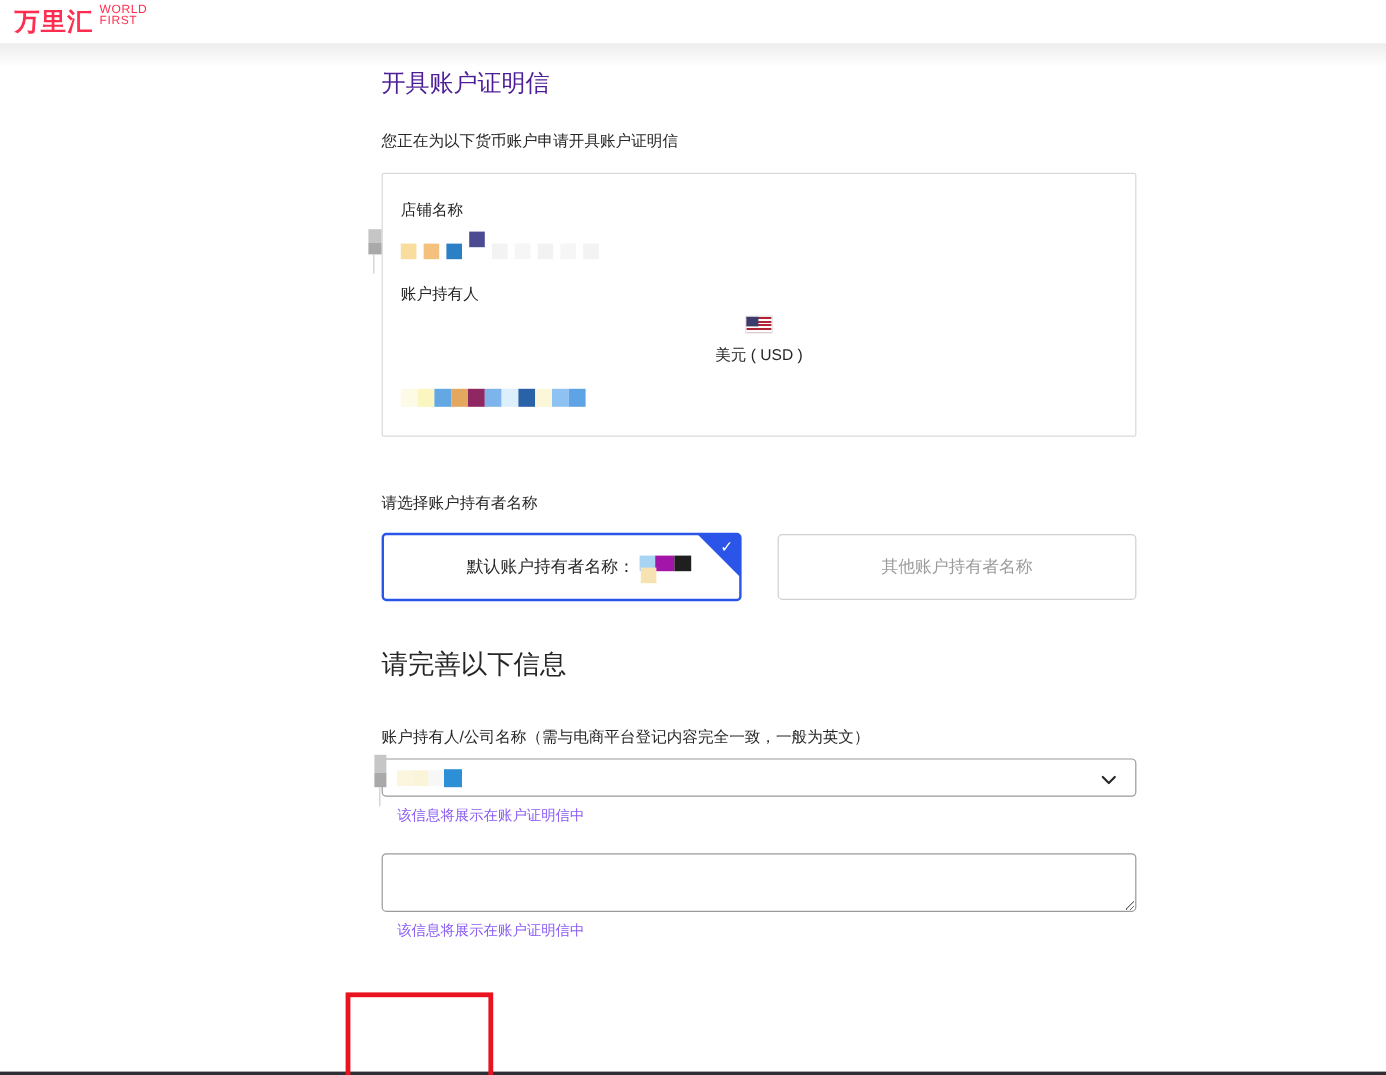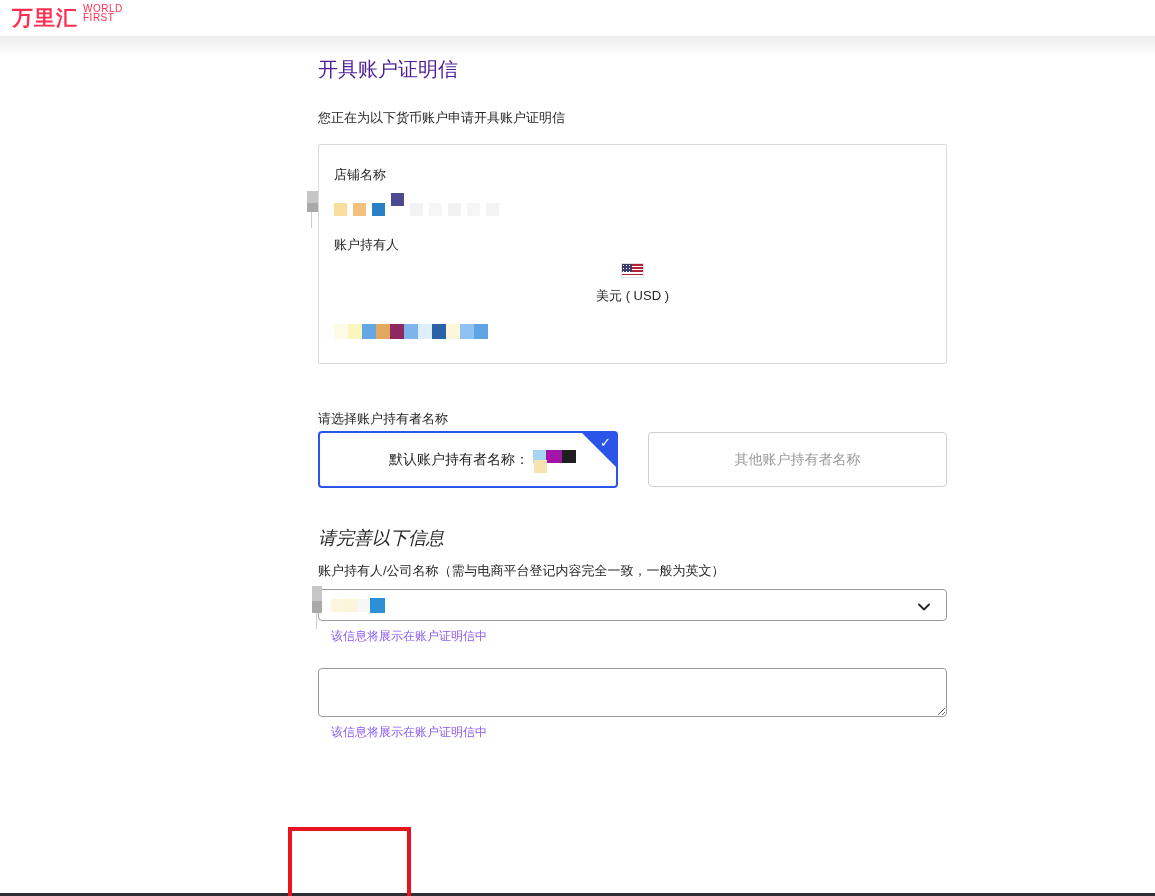--- a/index.html
+++ b/index.html
@@ -29,33 +29,33 @@
   .flag-us { width:23px; height:15px; position:relative; border:1px solid #e3e3e3;
     background:repeating-linear-gradient(#b22234 0 1.6px,#ffffff 1.6px 3.2px); }
   .flag-us::after { content:""; position:absolute; top:0; left:0; width:10px; height:8px; background:#3c3b6e;
     background-image:radial-gradient(#fff 12%,transparent 13%); background-size:3px 3px; }
   .acct-mosaic { display:flex; height:15px; margin:8px 0 4px; }
   .acct-mosaic .mz { width:14px; height:15px; margin:0; }
   .gray-block { position:absolute; width:11px; background:linear-gradient(#c6c6c6 0 55%,#a9a9a9 55%); }
   .gray-block::after { content:""; position:absolute; left:4px; top:100%; width:1px; height:16px; background:#cccccc; }
 
   
-  .select-label { font-size:13px; margin-bottom:3px; }
+  .select-label { font-size:13px; margin-bottom:16px; }
   .cards { display:flex; gap:30px; margin-bottom:38px; }
   .holder-card { border-radius:4px; display:flex; align-items:center; justify-content:center; font-size:14px; cursor:pointer; }
   .holder-card.selected { width:310px; height:57px; border:2px solid #2b55e8; position:relative; color:#262626; }
   .holder-card.other { width:309px; height:55px; border:1px solid #d0d0d0; color:#9b9b9b; margin-top:1px; }
   .corner { position:absolute; top:-1px; right:-1px; width:0; height:0;
     border-top:36px solid #2b55e8; border-left:36px solid transparent; border-top-right-radius:4px; }
   .corner-check { position:absolute; top:2px; right:5px; color:#fff; font-size:13px; font-weight:bold; }
   .card-mosaic { display:inline-flex; align-items:flex-start; height:20px; margin-left:4px; }
   .card-mosaic .mz { margin-right:0; }
 
   
-  .section-title { font-size:18px; font-weight:500; margin-bottom:12px;font-style:italic; }
+  .section-title { font-size:22px; font-weight:500; margin-bottom:36px; }
   .notice-bar { width:837px; background:#f7f7f7; color:#8c8c8c; font-size:12.5px; line-height:16px;
     padding:11px 14px 10px; margin-bottom:27px; }
   .input-label { font-size:13px; margin-bottom:9px; }
   .select-box { position:relative; height:32px; border:1px solid #9a9a9a; border-radius:4px;
     display:flex; align-items:center; padding:0 34px 0 12px; cursor:pointer; margin-bottom:0; }
   .select-box .mosaic-inline { display:flex; align-items:center; height:16px; }
   .chevron { position:absolute; right:14px; top:9px; }
   .helper { font-size:12px; color:#8b5cf6; margin:7px 0 0 13px; }
   .gap-22 { height:23px; }
   textarea.addr { width:629px; height:49px; border:1px solid #9a9a9a; border-radius:4px; resize:both;

